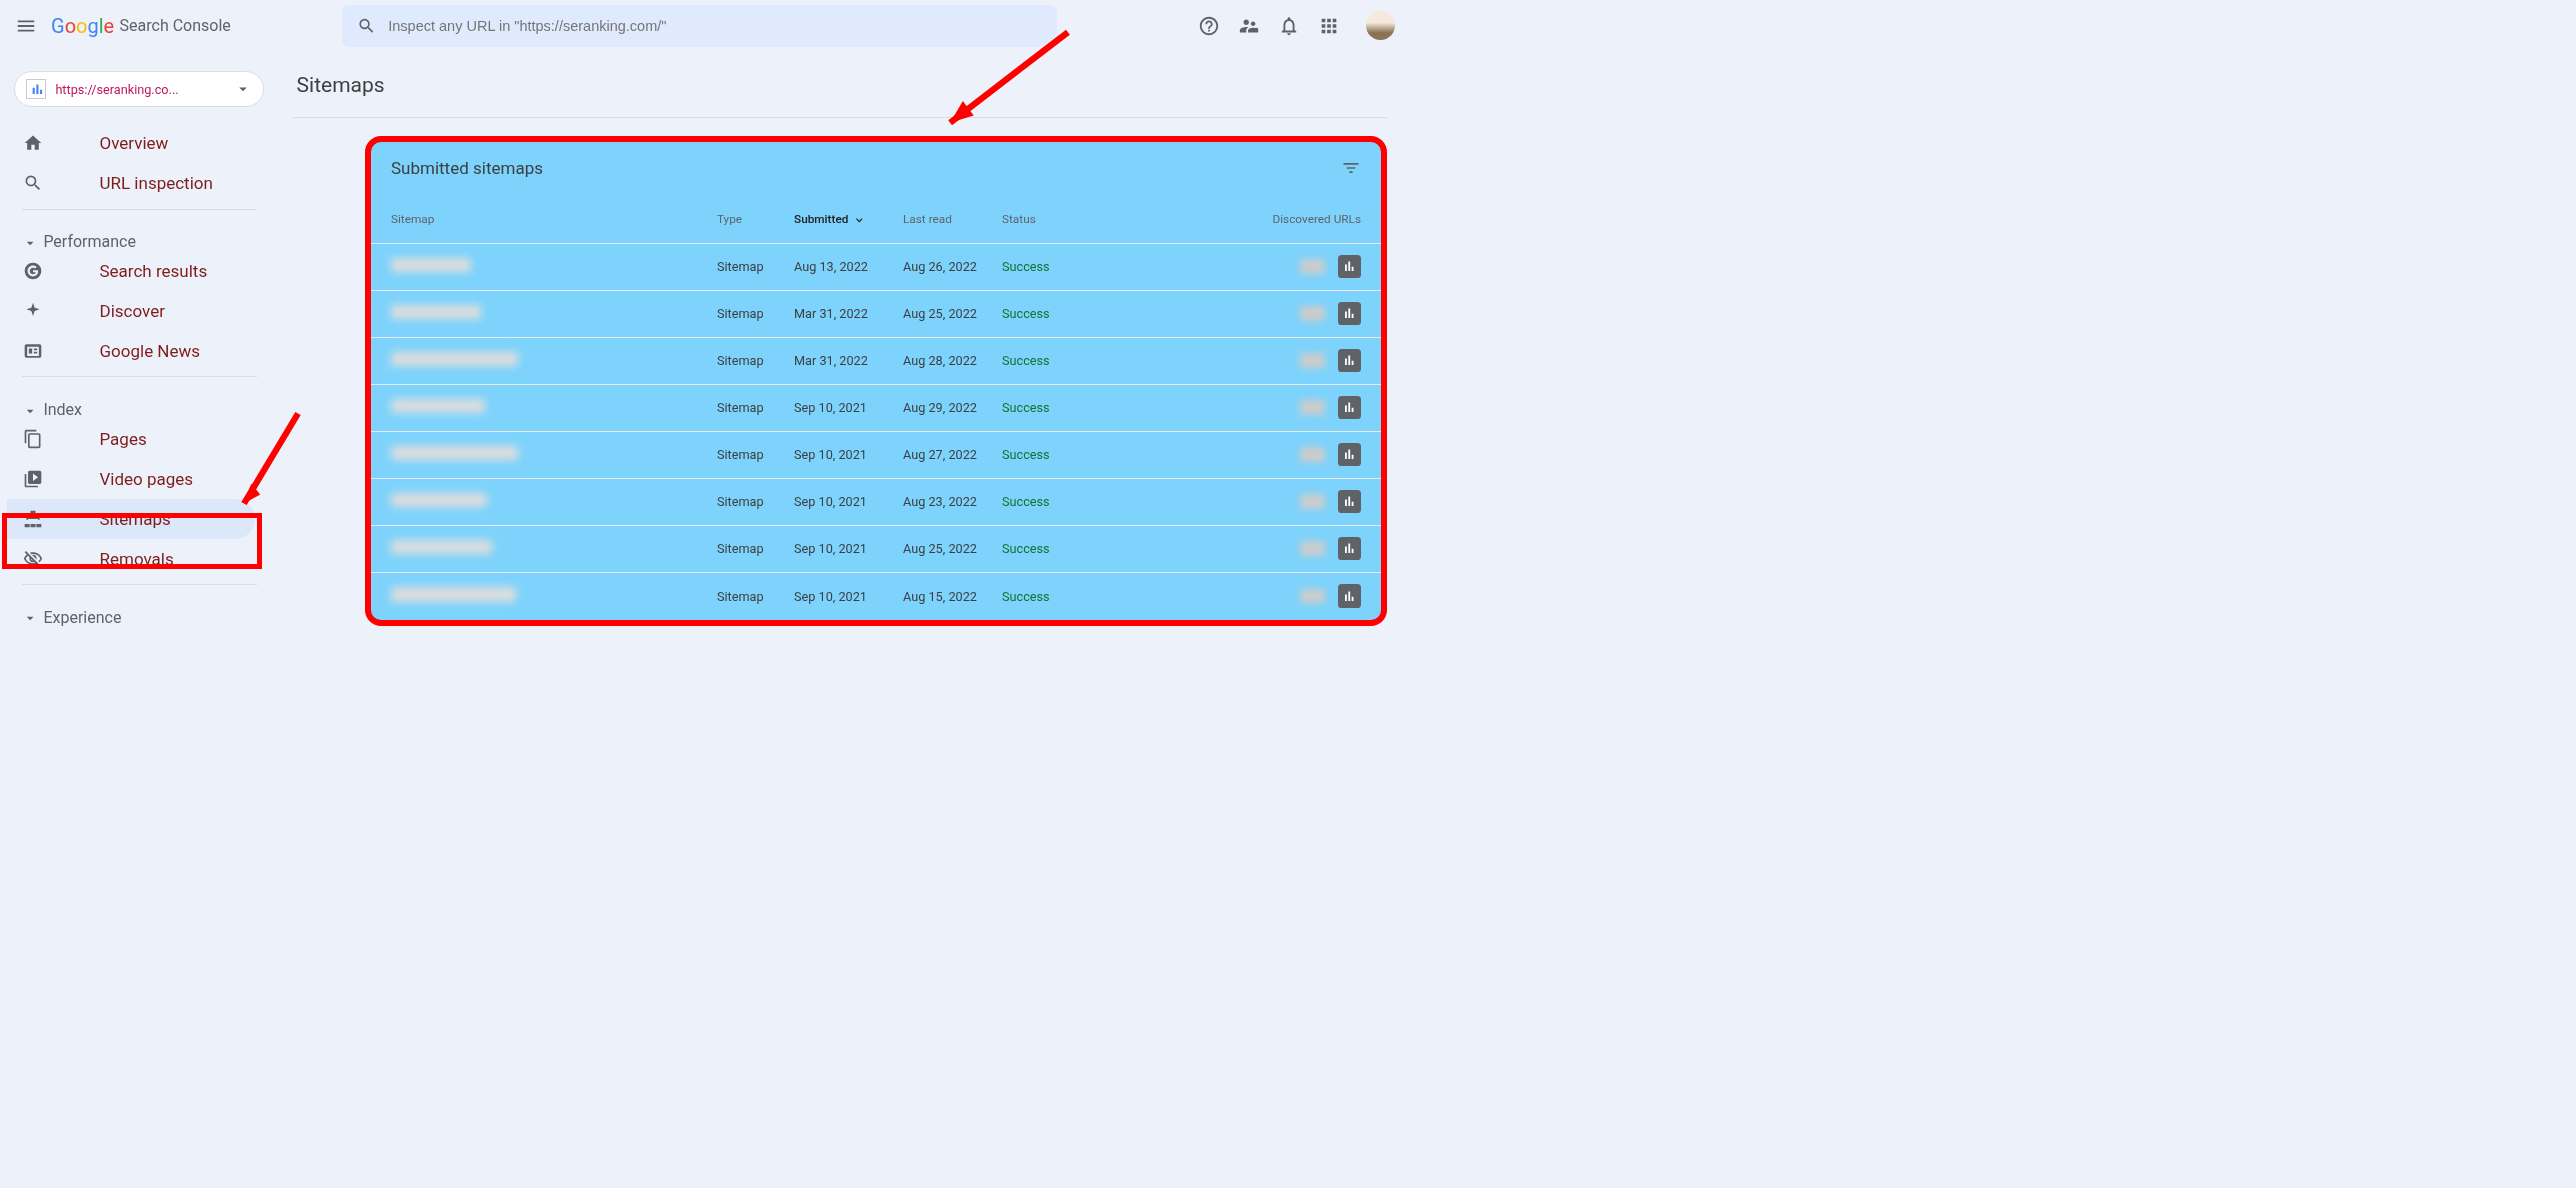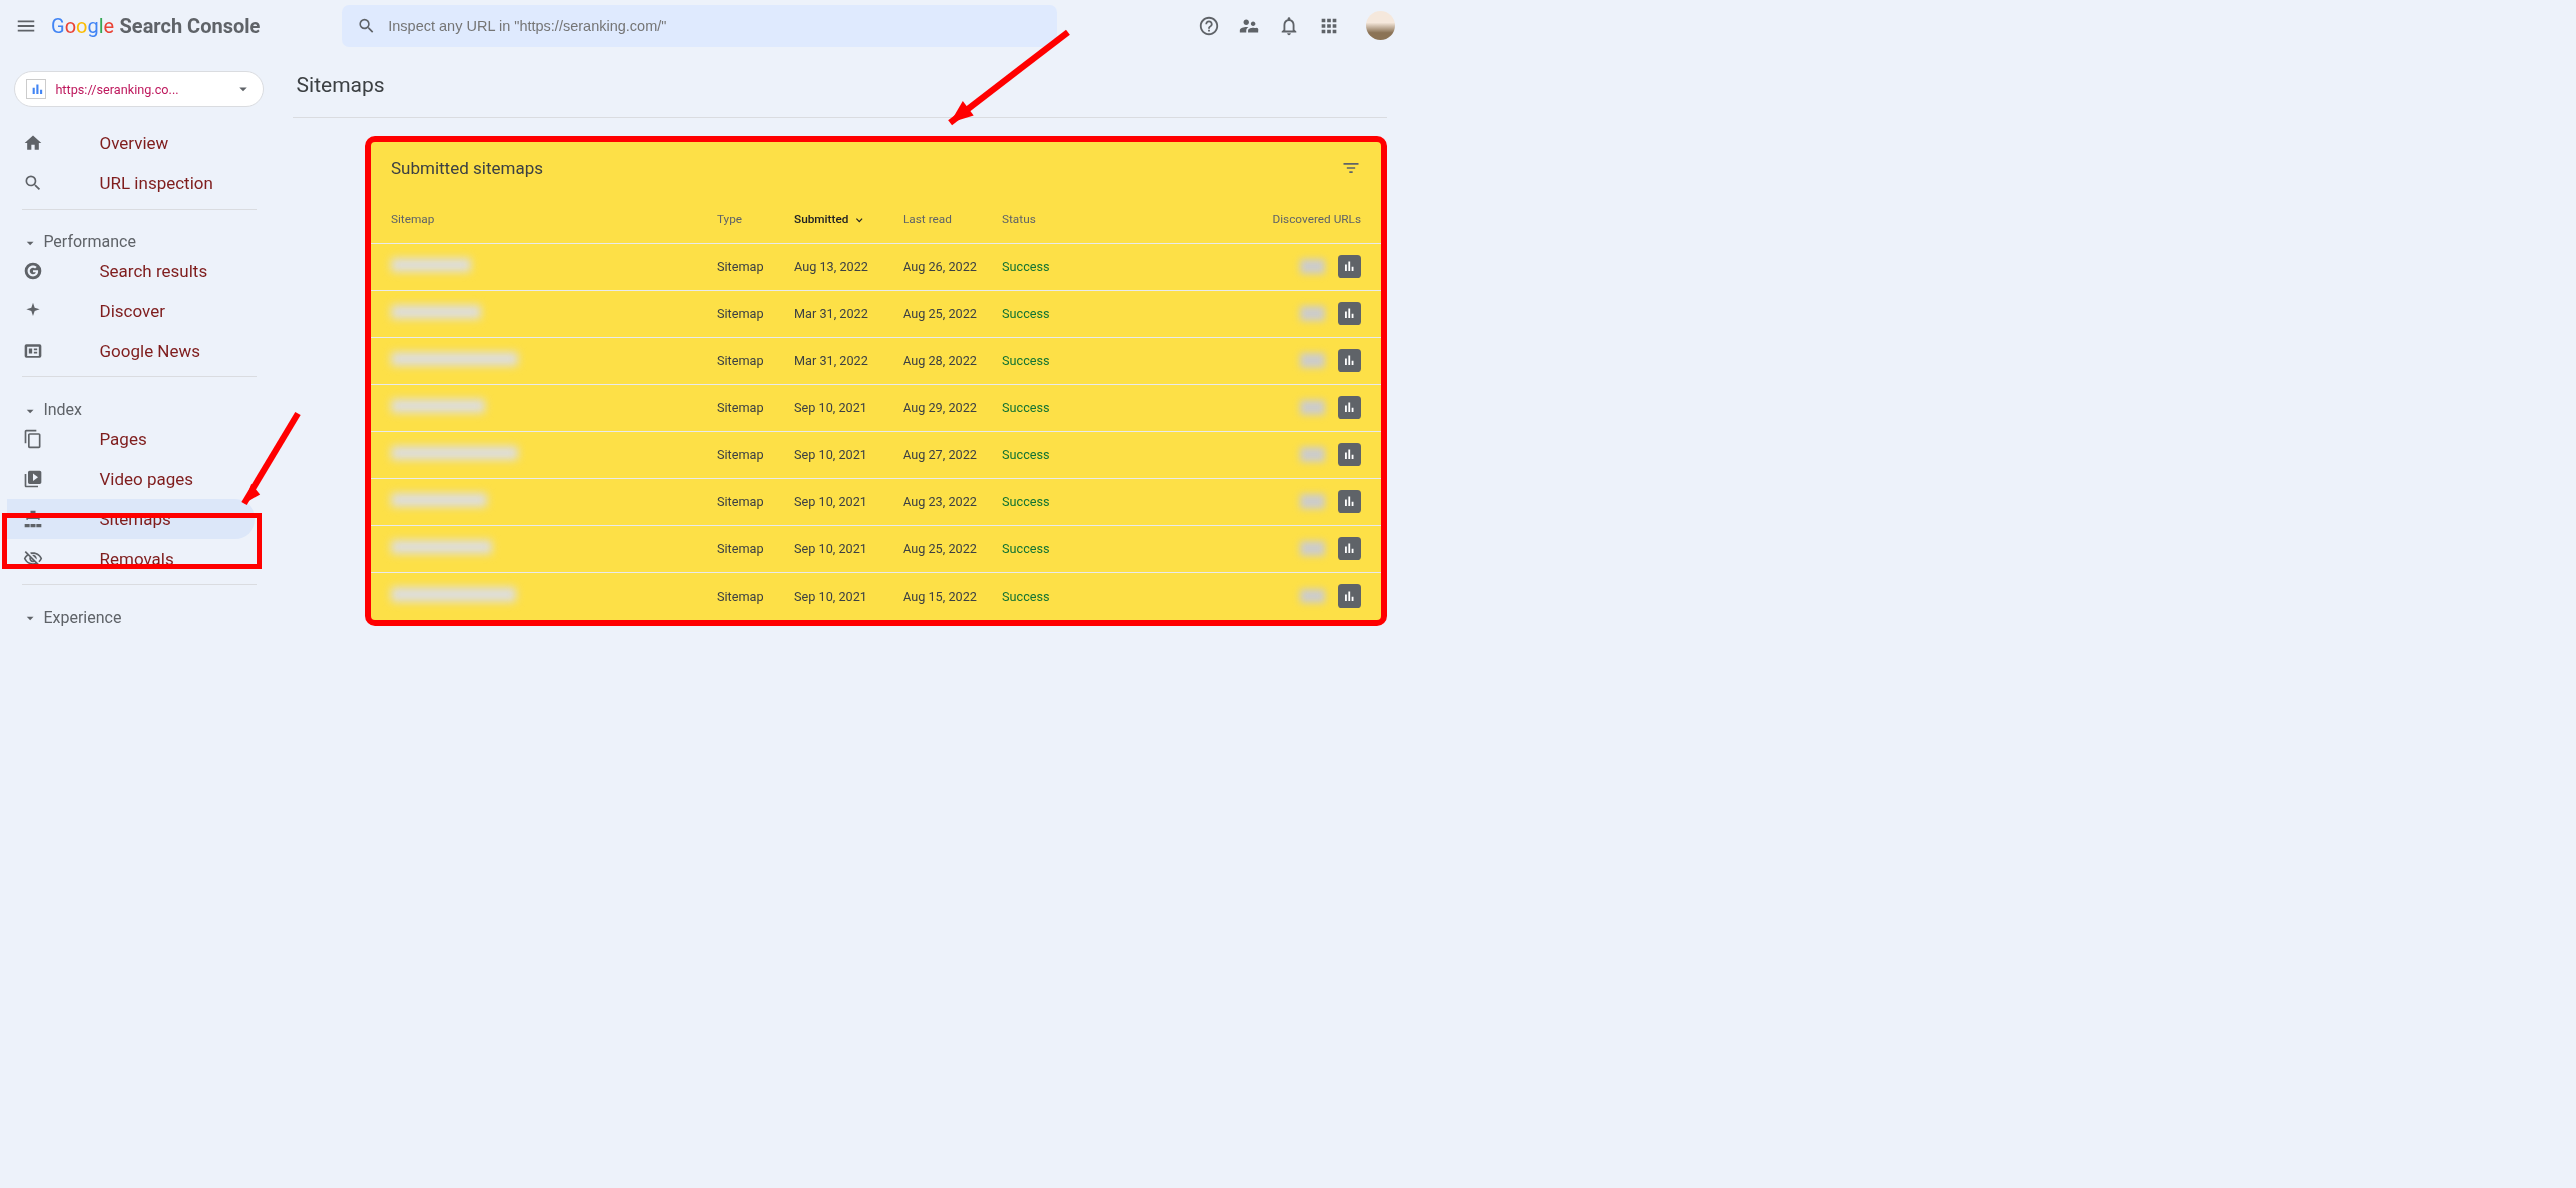--- a/index.html
+++ b/index.html
@@ -15,21 +15,21 @@
 }
 .header {
   display: flex;
   align-items: center;
   height: 51px;
   padding: 0 14.5px;
   position: relative;
 }
 .menu-icon { width: 22px; height: 22px; fill: #5f6368; cursor: pointer; margin-right: 14.5px; }
 .logo { display: flex; align-items: center; gap: 5.4px; }
-.logo-text { font-size: 20px; color: #5f6368; font-weight: 700; }
+.logo-text { font-size: 16px; color: #5f6368; font-weight: 400; }
 .google-g { font-size: 20px; font-weight: 400; }
 .g-b { color: #4285f4; } .g-r { color: #ea4335; } .g-y { color: #fbbc04; } .g-g { color: #34a853; }
 .search-bar {
   position: absolute;
   left: 342px;
   display: flex;
   align-items: center;
   background: #dfeafe;
   border-radius: 7.2px;
   height: 42px;
@@ -95,22 +95,22 @@
 
 .main { flex: 1; padding: 0 22px; }
 .page-title {
   font-size: 21px;
   color: #3c4043;
   padding: 22px 0 20px 3.6px;
   border-bottom: 0.9px solid #dadce0;
 }
 
 .card {
-  background: #fde047;
-  border-radius: 10px;
+  background: #7dd3fc;
+  border-radius: 16px;
   margin-top: 18px;
   margin-left: 72px;
   border: 6.3px solid #ff0000;
   position: relative;
 }
 .card-header {
   display: flex; align-items: center; justify-content: space-between;
   padding: 16.3px 20px;
 }
 .card-title { font-size: 17px; color: #3c4043; }

